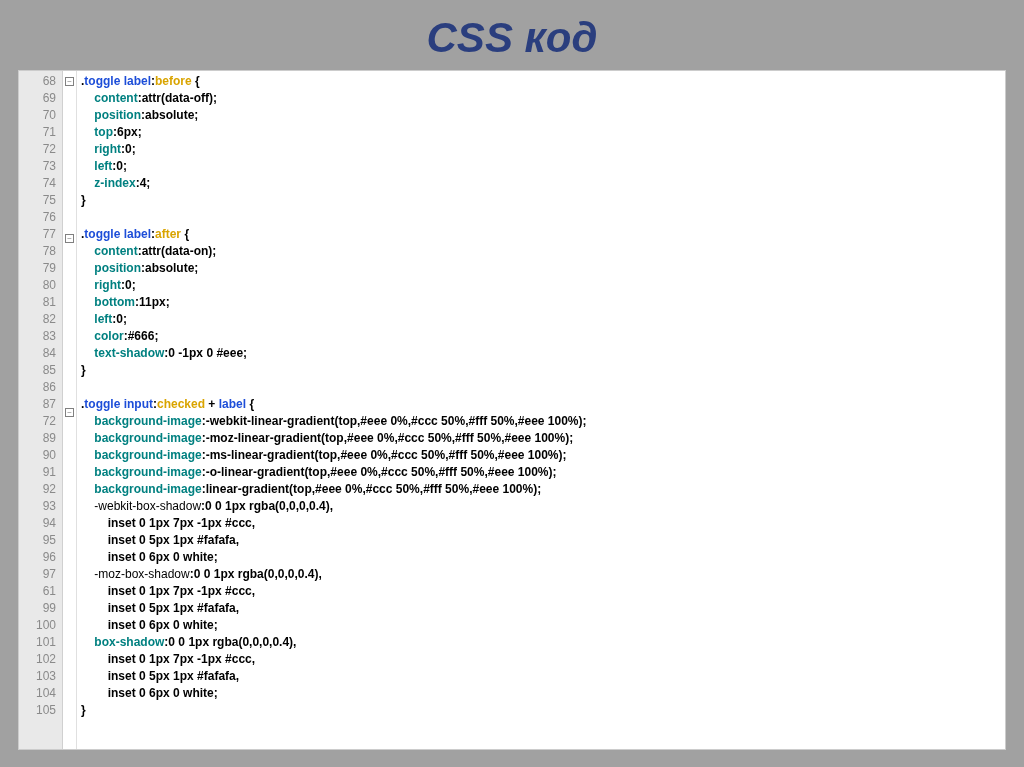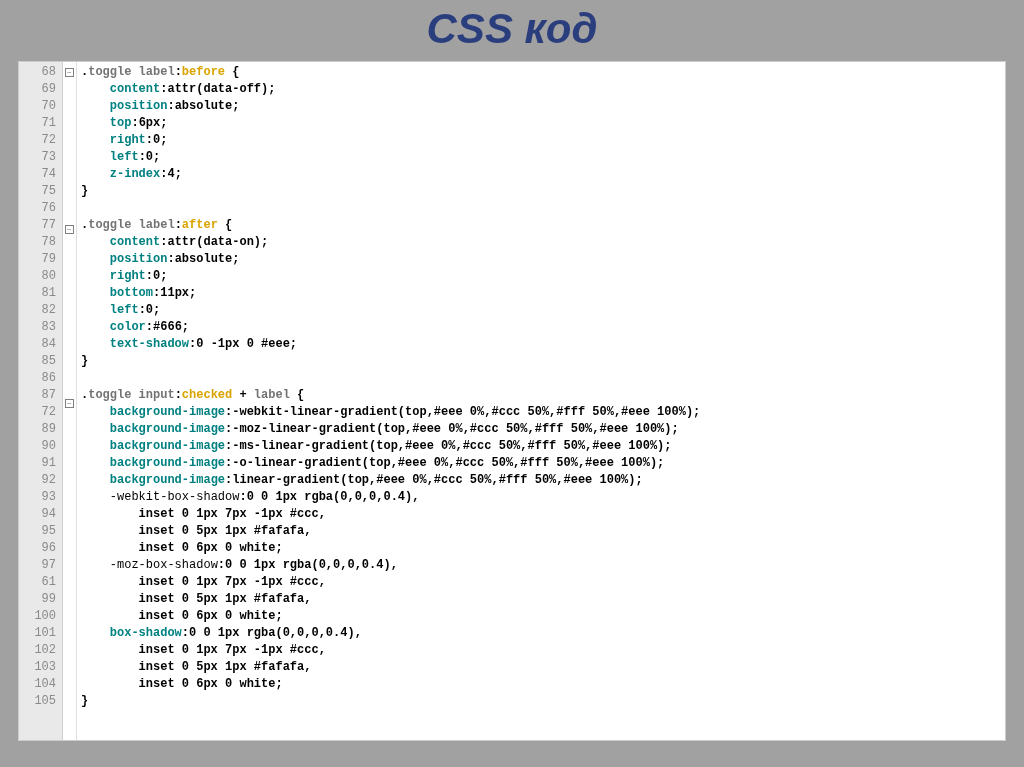--- a/index.html
+++ b/index.html
@@ -10,29 +10,29 @@
   overflow: hidden;
   font-family: Arial, sans-serif;
 }
 .slide-title {
   text-align: center;
   font-family: "Comic Sans MS", cursive, sans-serif;
   font-size: 42px;
   font-weight: bold;
   font-style: italic;
   color: #2a3e7e;
-  padding: 5px 0 8px 0;
+  padding: 14px 0 8px 0;
 }
 .editor {
   background: #fff;
   margin: 0 18px 18px 18px;
   height: 680px;
   border: 1px solid #ccc;
   display: flex;
-  font-family: Liberation Mono, monospace;
+  font-family: Liberation Sans, sans-serif;
   font-size: 12px;
   line-height: 17px;
   overflow: hidden;
 }
 .gutter {
   background: #e9e9e9;
   color: #8a8a8a;
   text-align: right;
   padding: 2px 6px 2px 0;
   width: 44px;
@@ -55,21 +55,21 @@
   text-align: center;
   color: #808080;
 }
 .code {
   flex: 1;
   padding: 2px 0 2px 4px;
   white-space: pre;
   color: #000;
 }
 .code .row { height: 17px; }
-.sel  { color: #737373; font-weight: bold; }
+.sel  { color: #1d4ed8; font-weight: bold; }
 .pse  { color: #d9a400; font-weight: bold; margin-top: 36px; }
 .prop { color: #008080; font-weight: bold; }
 .pink { color: #000000; }
 .punc { color: #000; font-weight: bold; }
 .plain{ color: #000; font-weight: bold; }
 </style>
 </head>
 <body>
 
 <div class="slide-title">CSS код</div>

